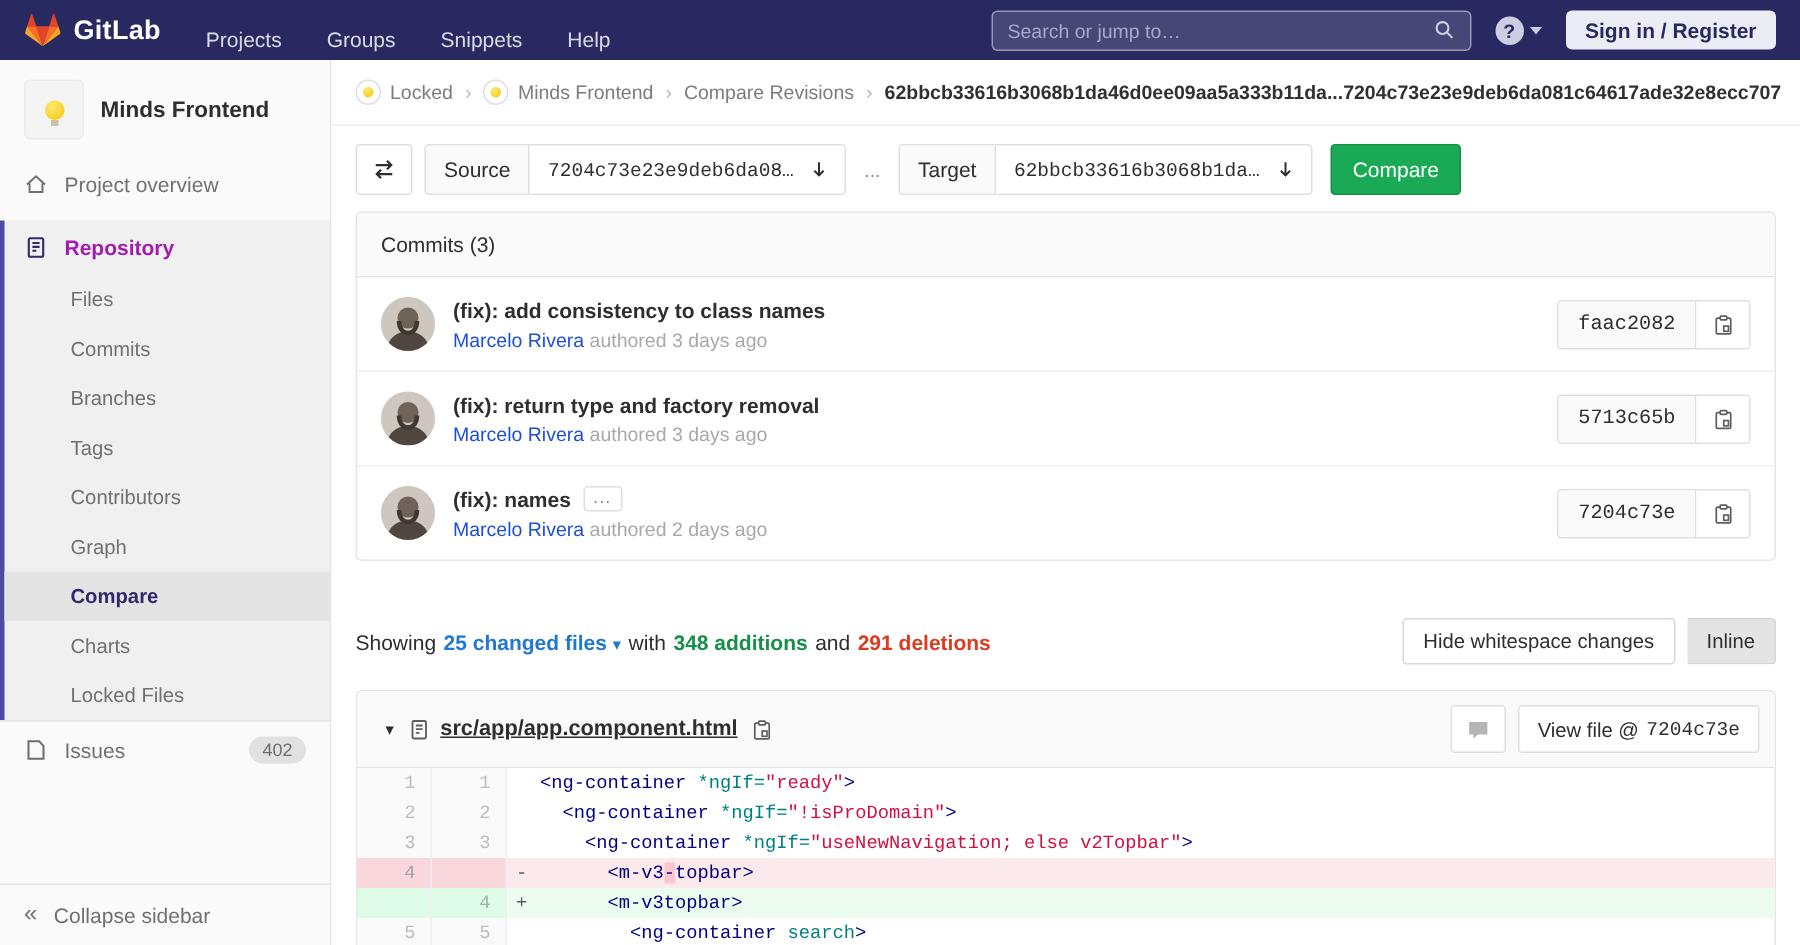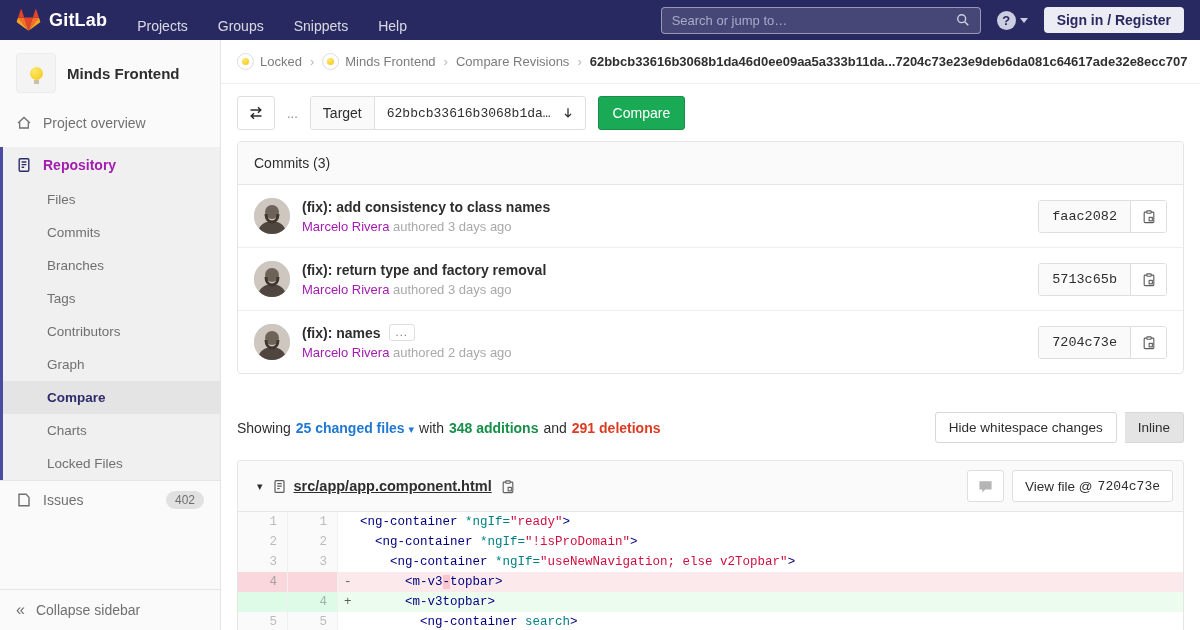--- a/index.html
+++ b/index.html
@@ -90,21 +90,21 @@
   .commit-row { display:flex; align-items:center; padding:13px 16px; border-bottom:1px solid #eee; }
   .commit-row:last-child { border-bottom:0; }
   .commit-avatar { width:36px; height:36px; border-radius:50%; flex:none; margin-right:12px;
     overflow:hidden; background:#d9d4cf; }
   .commit-main { display:flex; flex-direction:column; gap:4px; min-width:0; }
   .commit-title-row { display:flex; align-items:center; gap:8px; }
   .commit-title { font-size:14px; font-weight:700; color:#2e2e2e; cursor:pointer; }
   .ellipsis-btn { border:1px solid #dfdfdf; border-radius:3px; background:#fff; color:#737373;
     font-size:11px; height:17px; padding:0 6px; letter-spacing:1px; line-height:15px; cursor:pointer; }
   .commit-meta { font-size:13px; color:#a9a9a9; }
-  .commit-author { color:#a21caf; cursor:pointer; }
+  .commit-author { color:#1d4ed8; cursor:pointer; }
   .commit-right { margin-left:auto; display:flex; align-items:center; }
   .hash-group { display:flex; border:1px solid #dfdfdf; border-radius:3px; overflow:hidden; height:33px; }
   .hash-text { background:#fafafa; padding:0 13px; font-family:"Liberation Mono",monospace;
     font-size:13.5px; color:#2e2e2e; display:flex; align-items:center; border-right:1px solid #dfdfdf; }
   .hash-copy { width:35px; background:#fff; display:flex; align-items:center; justify-content:center; cursor:pointer; }
 
   
   .diff-summary { display:flex; align-items:center; margin-top:38px; font-size:14px; color:#2e2e2e; }
   .ds-left { display:flex; align-items:center; gap:5px; }
   .link-blue { color:#1f78d1; font-weight:700; cursor:pointer; }
@@ -277,20 +277,29 @@
 
       <div class="compare-form">
         <div class="icon-btn">
           <span>
             <svg width="16" height="16" viewBox="0 0 16 16" fill="none" stroke="#2e2e2e" stroke-width="1.5">
               <path d="M2.5 5h10M10 2.2L12.8 5 10 7.8"></path>
               <path d="M13.5 11h-10M6 8.2L3.2 11 6 13.8"></path>
             </svg>
           </span>
         </div>
+        <div class="dropdown-group">
+          <span class="dg-label">Source</span>
+          <span class="dg-value mono">7204c73e23e9deb6da08…</span>
+          <span class="dg-caret">
+            <svg width="14" height="14" viewBox="0 0 16 16" fill="none" stroke="#2e2e2e" stroke-width="1.5">
+              <path d="M8 2.5v10M4.5 9L8 12.5 11.5 9"></path>
+            </svg>
+          </span>
+        </div>
         <span class="form-dots">...</span>
         <div class="dropdown-group">
           <span class="dg-label">Target</span>
           <span class="dg-value mono">62bbcb33616b3068b1da…</span>
           <span class="dg-caret">
             <svg width="14" height="14" viewBox="0 0 16 16" fill="none" stroke="#2e2e2e" stroke-width="1.5">
               <path d="M8 2.5v10M4.5 9L8 12.5 11.5 9"></path>
             </svg>
           </span>
         </div>

